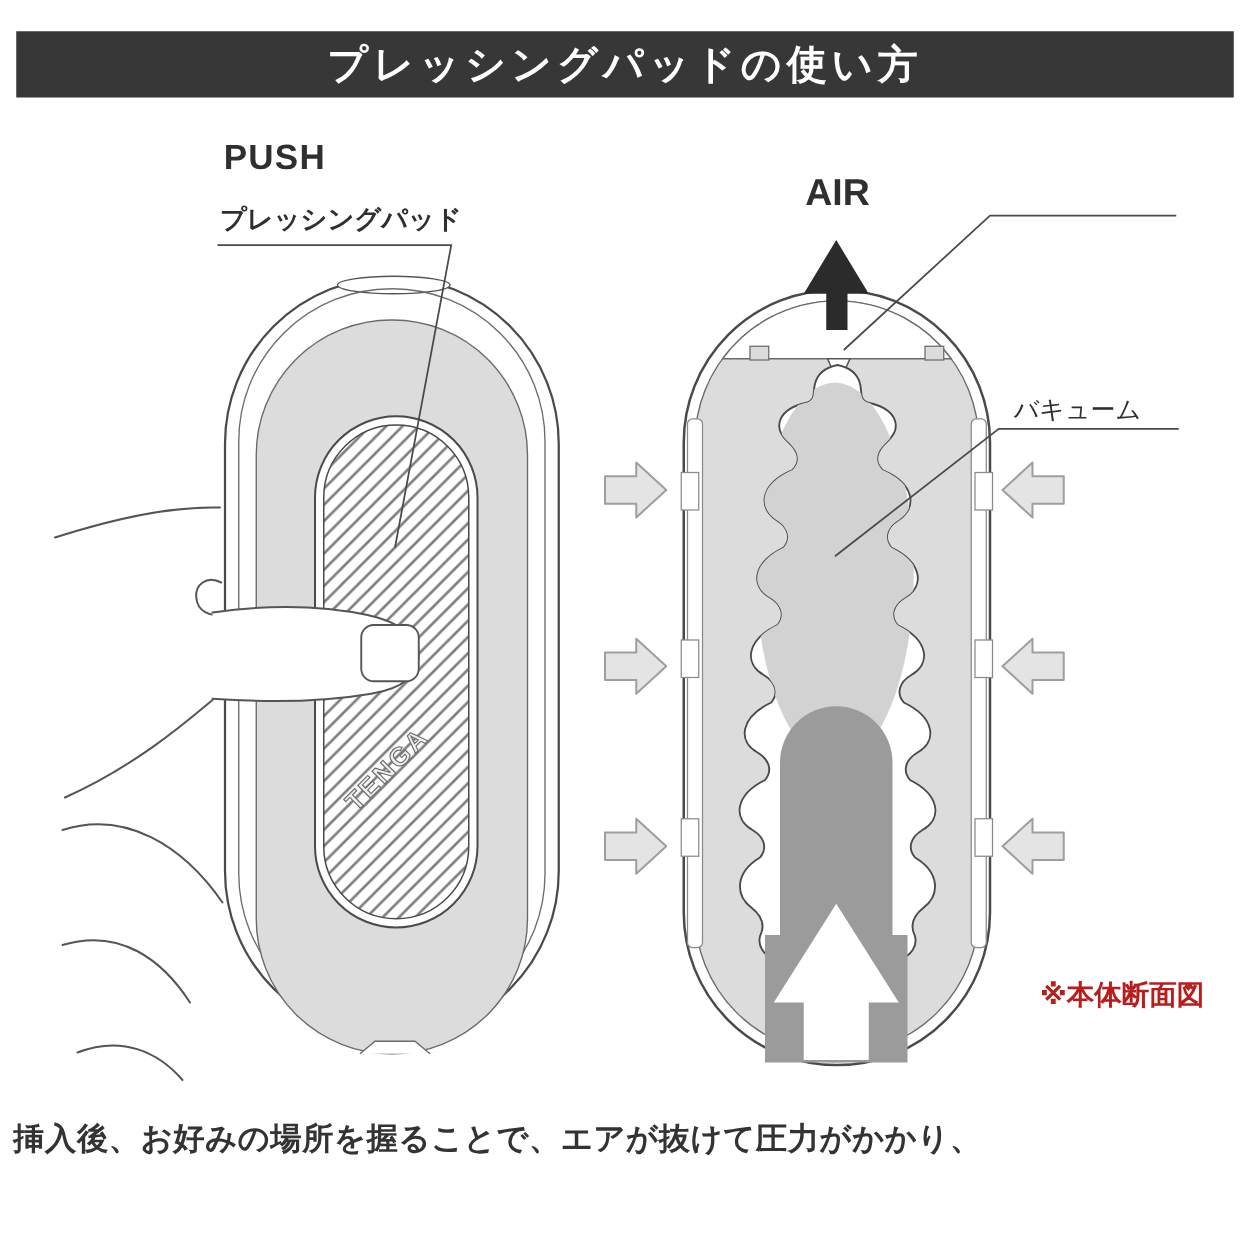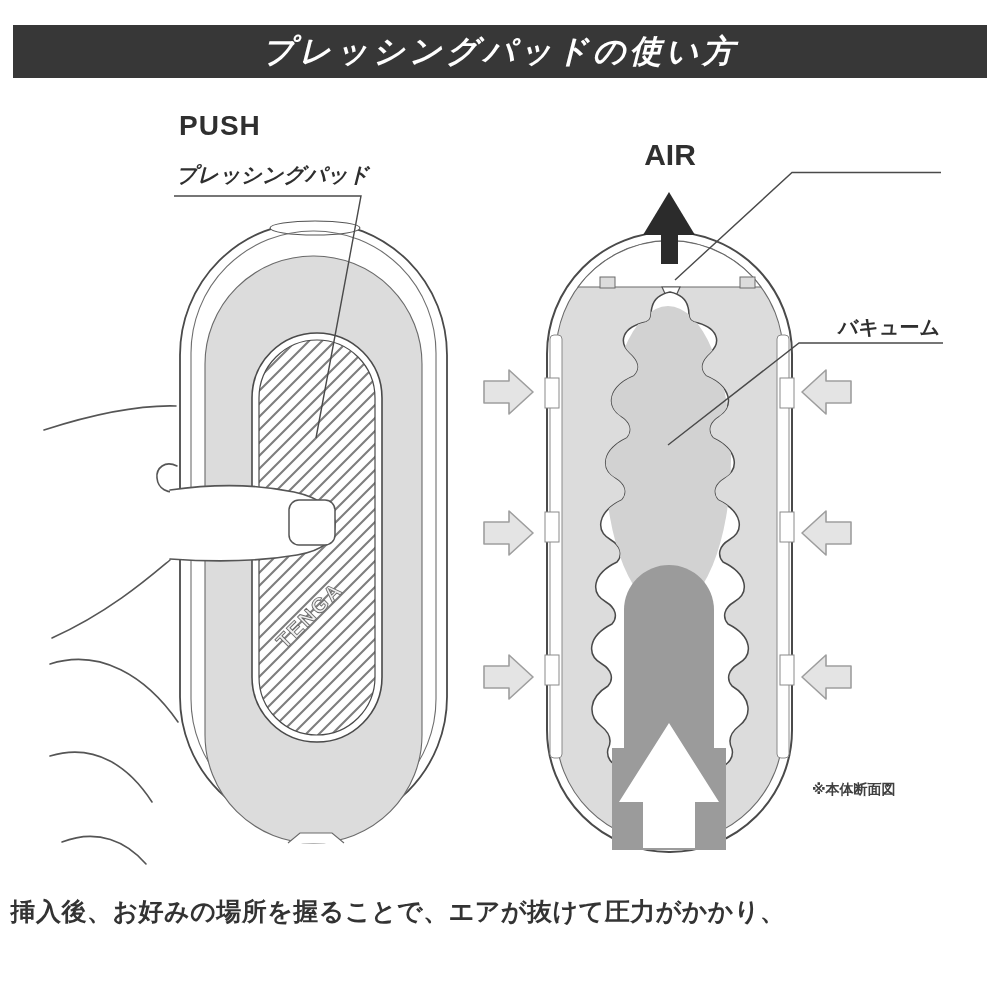--- a/index.html
+++ b/index.html
@@ -7,27 +7,27 @@
     --body_gray:#dcdcdc; --vacuum_gray:#d2d2d2; --silhouette_gray:#9b9b9b;
     --arrow_fill:#e4e4e4; --arrow_stroke:#9e9e9e; --air_arrow:#2b2b2b; --text_dark:#2f2f2f;
   }
   html,body{margin:0;padding:0;background:#fff;}
   .canvas{position:relative;width:1000px;height:1000px;background:#fff;overflow:hidden;
           font-family:"Liberation Sans","DejaVu Sans",sans-serif;color:var(--text_dark);}
   .art{position:absolute;left:0;top:0;z-index:1;}
   .txt{position:absolute;z-index:2;white-space:nowrap;}
   .title-bar{position:absolute;z-index:2;left:13px;top:25px;width:974px;height:53px;
              background:var(--title_bar_bg);display:flex;align-items:center;justify-content:center;}
-  .title-bar span{color:var(--title_text);font-size:32px;font-weight:600;letter-spacing:4px;font-style:italic;}
+  .title-bar span{color:var(--title_text);font-size:32px;font-weight:600;letter-spacing:4px;}
   .push{left:179px;top:110px;font-size:28px;font-weight:800;letter-spacing:1px;}
-  .padlabel{left:176px;top:161px;font-size:21px;font-weight:600;font-style:italic;}
+  .padlabel{left:176px;top:161px;font-size:21px;font-weight:600;}
   .air{left:625px;top:138px;width:90px;text-align:center;font-size:30px;font-weight:800;}
   .valvelabel{left:794px;top:142px;font-size:20px;font-weight:600;}
-  .vacuumlabel{left:838px;top:314px;font-size:20px;font-weight:700;}
-  .sectionnote{left:812px;top:781px;font-size:14px;font-weight:600;color:#404040;}
+  .vacuumlabel{left:811px;top:314px;font-size:20px;font-weight:400;}
+  .sectionnote{left:832px;top:781px;font-size:22px;font-weight:600;color:#b91c1c;}
   .footer{position:absolute;z-index:2;left:0;top:891px;width:796px;text-align:center;}
   .footer div{font-size:25px;line-height:41px;font-weight:600;color:#333;letter-spacing:0.5px;}
   .ol{stroke:var(--outline);fill:none;}
   .leader{stroke:#4a4a4a;stroke-width:1.4;fill:none;}
 </style>
 </head>
 <body>
 
 <div class="canvas">
 

